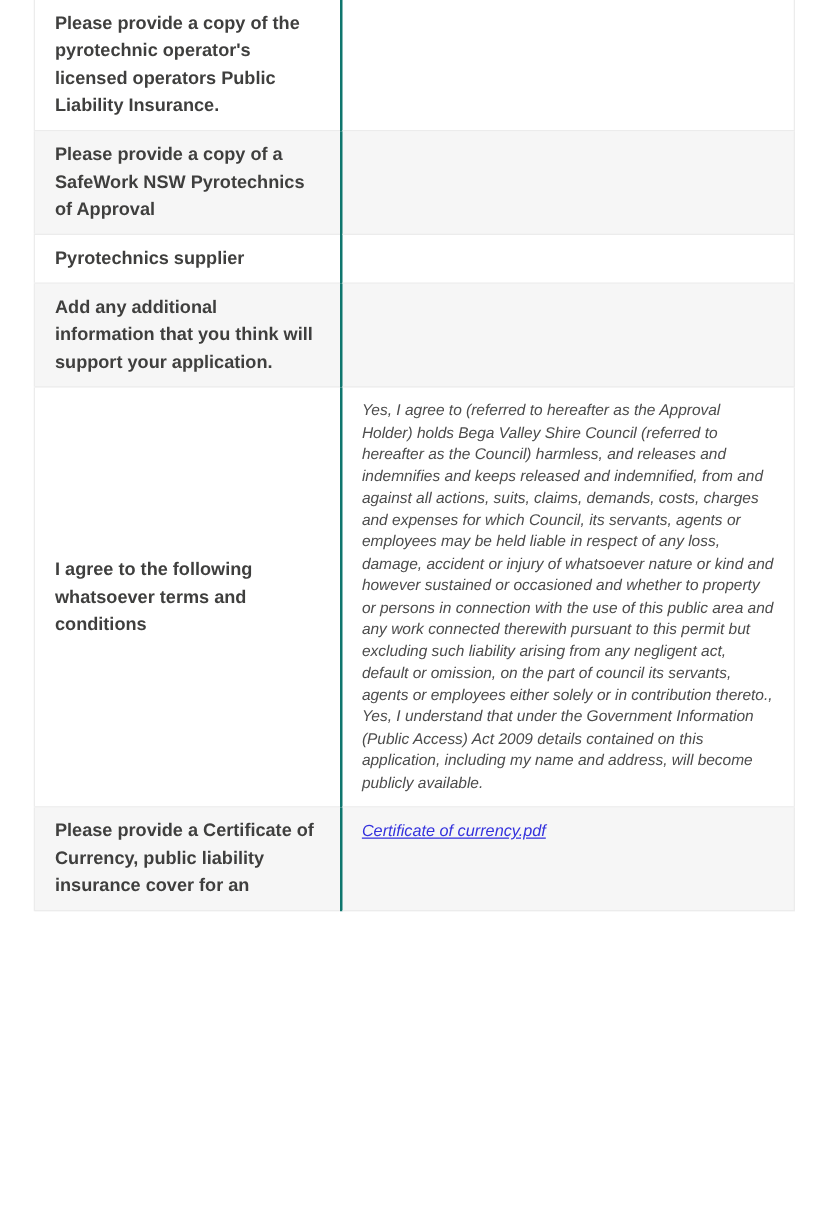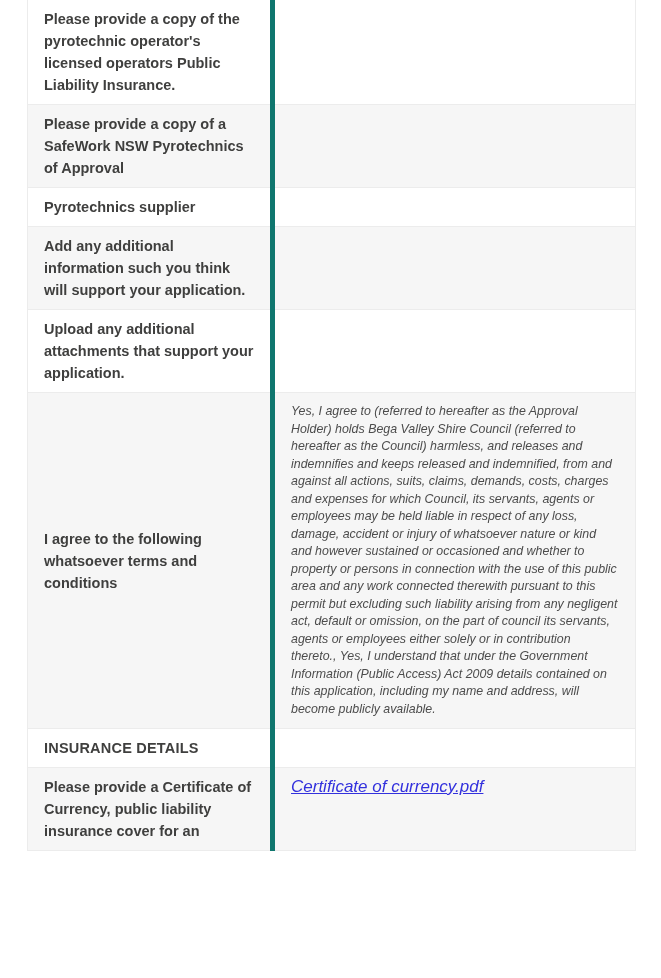--- a/index.html
+++ b/index.html
@@ -22,21 +22,21 @@
     border-left: 1px solid #ececec;
     border-right: 1px solid #ececec;
   }
   table.review-table col.c1 { width: 245px; }
   table.review-table td {
     border-bottom: 1px solid #ececec;
     background: #ffffff;
   }
   table.review-table tr:nth-child(even) td { background: #f6f6f6; }
   td.label-cell {
-    border-right: 5px solid #0f766e;
+    border-right: 2px solid #0f766e;
     padding: 8px 16px;
     font-size: 14.5px;
     font-weight: bold;
     line-height: 22px;
     color: #3f3f3e;
     vertical-align: middle;
     word-wrap: break-word;
   }
   td.label-cell.section {
     letter-spacing: 0.2px;
@@ -46,21 +46,21 @@
     font-size: 12.4px;
     line-height: 17.5px;
     color: #4c4c4c;
     vertical-align: top;
     word-wrap: break-word;
     font-style: italic;
   }
   a.attachment-link {
     color: var(--link-color);
     text-decoration: underline;
-    font-size: 17px;
+    font-size: 13px;
     cursor: pointer;
   }
 </style>
 </head>
 <body>
 
 <main class="table-wrap">
   <table class="review-table">
     <colgroup>
         <col class="c1">
@@ -73,34 +73,26 @@
         </tr>
         <tr>
           <td class="label-cell">Please provide a copy of a SafeWork NSW Pyrotechnics of Approval</td>
           <td class="value-cell"></td>
         </tr>
         <tr>
           <td class="label-cell">Pyrotechnics supplier</td>
           <td class="value-cell"></td>
         </tr>
         <tr>
-          <td class="label-cell">Add any additional information such you think will support your application.</td>
-          <td class="value-cell"></td>
-        </tr>
-        <tr>
-          <td class="label-cell">Upload any additional attachments that support your application.</td>
+          <td class="label-cell">Add any additional information that you think will support your application.</td>
           <td class="value-cell"></td>
         </tr>
         <tr>
           <td class="label-cell">I agree to the following whatsoever terms and conditions</td>
           <td class="value-cell">Yes, I agree to (referred to hereafter as the Approval Holder) holds Bega Valley Shire Council (referred to hereafter as the Council) harmless, and releases and indemnifies and keeps released and indemnified, from and against all actions, suits, claims, demands, costs, charges and expenses for which Council, its servants, agents or employees may be held liable in respect of any loss, damage, accident or injury of whatsoever nature or kind and however sustained or occasioned and whether to property or persons in connection with the use of this public area and any work connected therewith pursuant to this permit but excluding such liability arising from any negligent act, default or omission, on the part of council its servants, agents or employees either solely or in contribution thereto., Yes, I understand that under the Government Information (Public Access) Act 2009 details contained on this application, including my name and address, will become publicly available.</td>
-        </tr>
-        <tr>
-          <td class="label-cell section">INSURANCE DETAILS</td>
-          <td class="value-cell"></td>
         </tr>
         <tr>
           <td class="label-cell">Please provide a Certificate of Currency, public liability insurance cover for an</td>
           <td class="value-cell"><a href="#" class="attachment-link">Certificate of currency.pdf</a></td>
         </tr>
       </tbody>
   </table>
 </main>
 
 </body></html>

